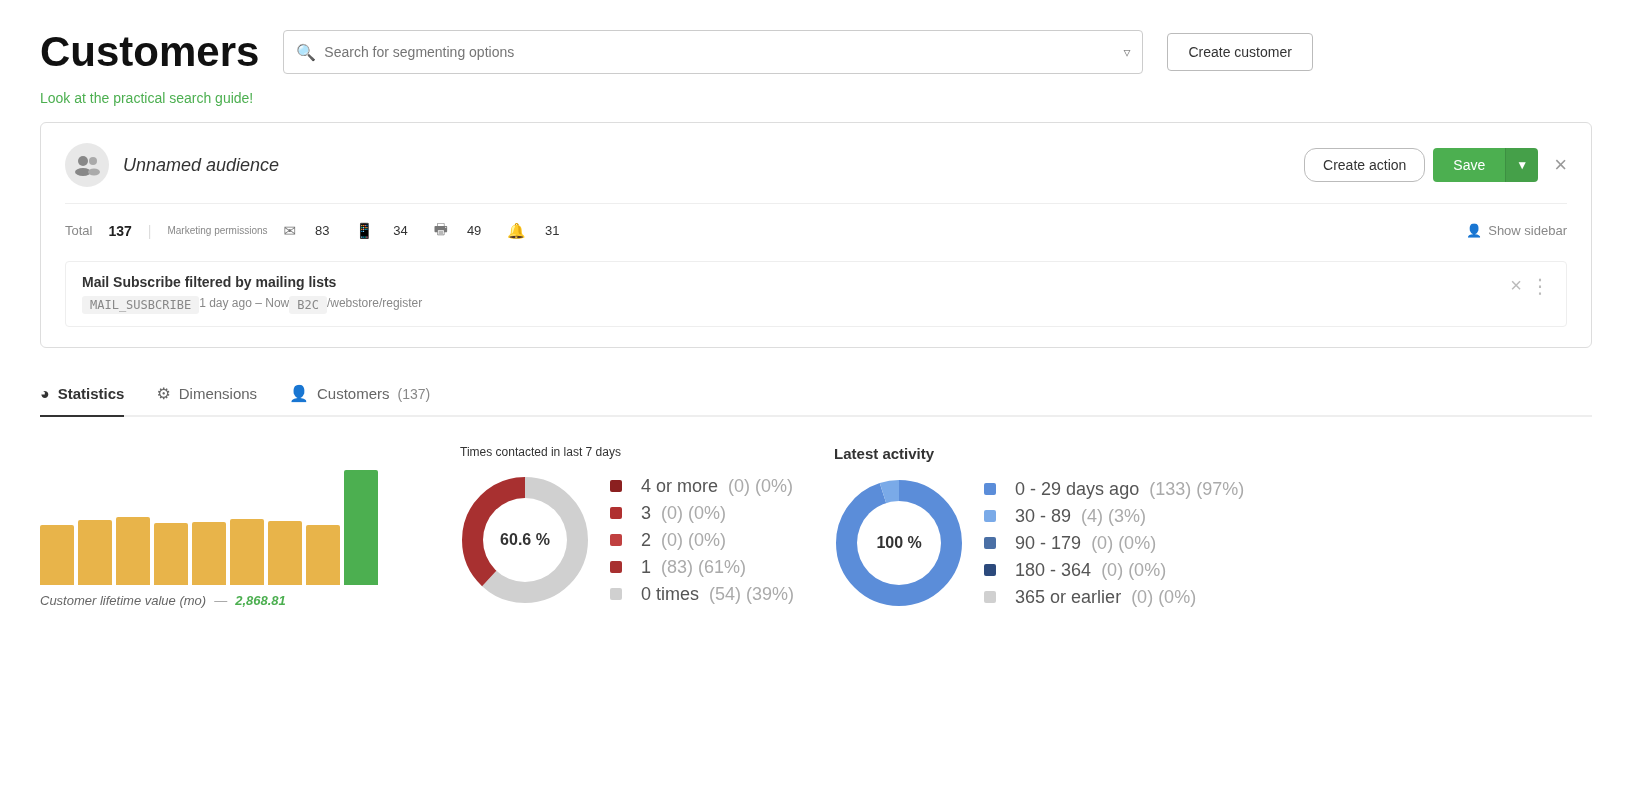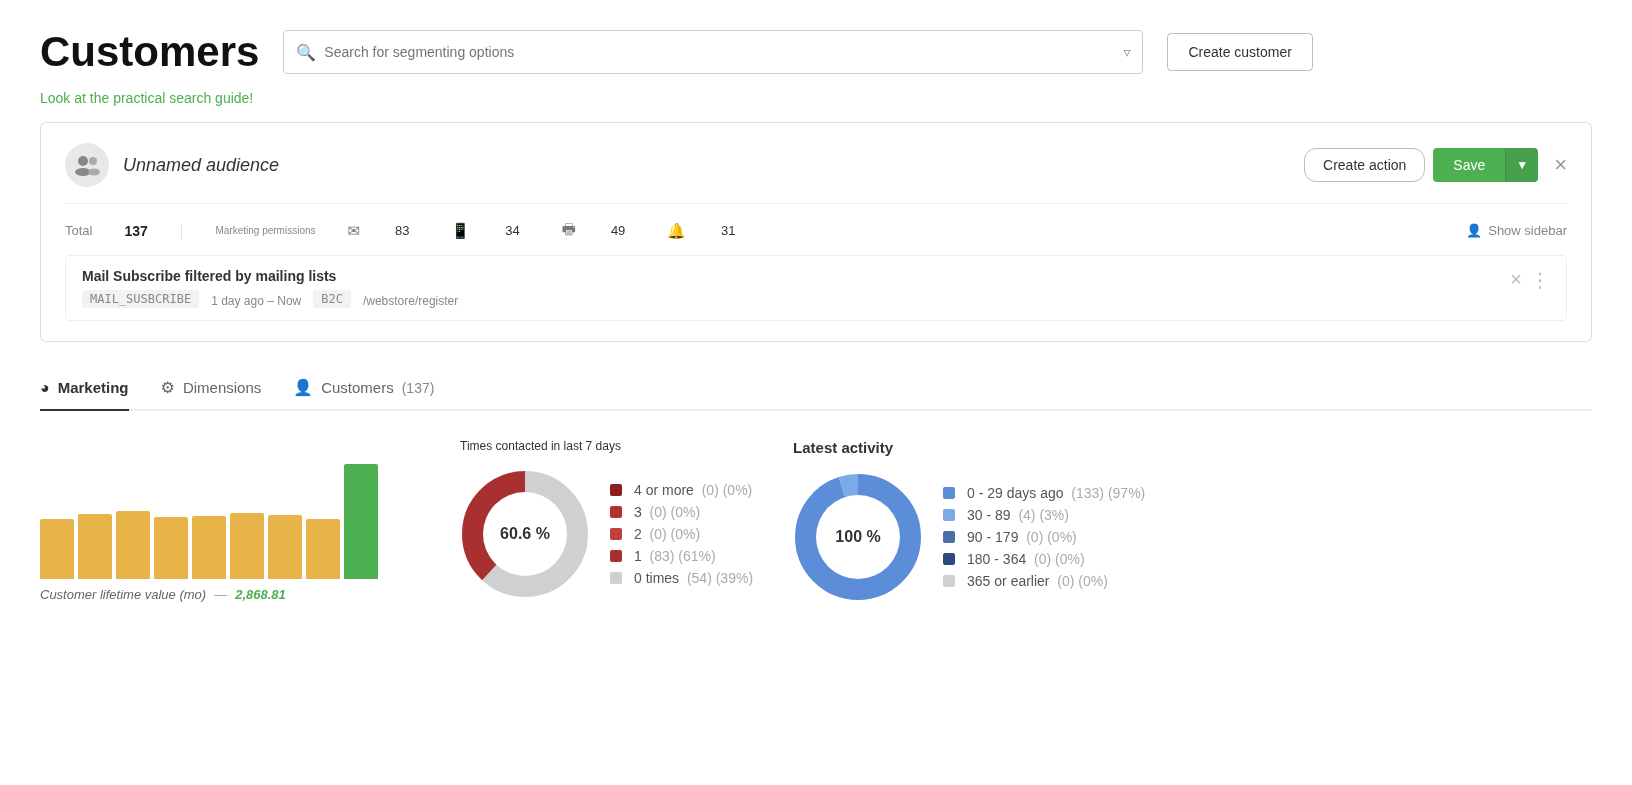--- a/index.html
+++ b/index.html
@@ -26,34 +26,34 @@
     .audience-avatar { width: 44px; height: 44px; background: #e8e8e8; border-radius: 50%; display: flex; align-items: center; justify-content: center; color: #555; font-size: 20px; }
     .audience-name { font-style: italic; font-size: 18px; color: #333; }
     .audience-actions { display: flex; align-items: center; gap: 8px; }
     .create-action-btn { border: 1.5px solid #bbb; background: #fff; color: #333; padding: 8px 18px; border-radius: 12px; font-size: 14px; cursor: pointer; }
     .save-btn-group { display: flex; align-items: stretch; }
     .save-btn { background: #4caf50; color: #fff; border: none; padding: 9px 20px; border-radius: 4px 0 0 4px; font-size: 14px; cursor: pointer; }
     .save-btn-arrow { background: #45a049; color: #fff; border: none; padding: 9px 10px; border-radius: 0 4px 4px 0; font-size: 12px; cursor: pointer; border-left: 1px solid #3d9042; }
     .close-btn { background: none; border: none; font-size: 22px; color: #999; cursor: pointer; margin-left: 8px; }
     
     
-    .stats-row { display: flex; align-items: center; gap: 32px; border-top: 1px solid #eee; padding-top: 14px; padding-bottom: 12px; }
+    .stats-row { display: flex; align-items: center; gap: 16px; border-top: 1px solid #eee; padding-top: 14px; padding-bottom: 12px; }
     .stats-label { color: #888; font-size: 13px; }
     .stats-value { font-weight: 700; font-size: 14px; color: #222; }
     .stats-sep { color: #ddd; }
     .stats-perm-label { color: #888; font-size: 10px; }
     .stats-icon { font-size: 15px; color: #777; margin-right: 3px; }
     .stats-perm-val { font-size: 13px; color: #333; margin-right: 10px; }
     .show-sidebar-btn { margin-left: auto; display: flex; align-items: center; gap: 6px; color: #888; font-size: 13px; cursor: pointer; background: none; border: none; }
     
     
-    .filter-row { background: #fff; border: 1px solid #eee; border-radius: 4px; padding: 12px 16px; display: flex; align-items: flex-start; justify-content: space-between; }
+    .filter-row { background: #fff; border: 1px solid #eee; border-radius: 4px; padding: 12px 16px; margin-top: 6px; display: flex; align-items: flex-start; justify-content: space-between; }
     .filter-main { }
     .filter-title { font-weight: 600; font-size: 14px; color: #333; margin-bottom: 6px; }
-    .filter-tags { display: flex; align-items: flex-end; gap: 12px; }
+    .filter-tags { display: flex; align-items: flex-start; }
     .filter-tag { font-size: 12px; color: #888; background: #f2f2f2; border-radius: 3px; padding: 2px 8px; font-family: monospace; }
     .filter-tag-plain { font-size: 12px; color: #888; }
     .filter-tag-path { font-size: 12px; color: #888; }
     .filter-close-btn { background: none; border: none; font-size: 20px; color: #bbb; cursor: pointer; }
     .filter-more-btn { background: none; border: none; font-size: 20px; color: #bbb; cursor: pointer; }
     .filter-actions { display: flex; align-items: flex-start; gap: 8px; }
     
     
     .tabs-section { padding: 0 40px; margin-top: 16px; }
     .tabs { display: flex; align-items: center; gap: 32px; border-bottom: 2px solid #eee; padding-bottom: 0; }
@@ -75,21 +75,21 @@
     .clv-dash { color: #aaa; margin: 0 4px; }
     .clv-value { color: #4caf50; font-weight: 600; }
     
     
     .donut-chart-container { flex: 0 0 auto; }
     .donut-chart-title { font-weight: 400; font-size: 12px; color: #333; margin-bottom: 16px; }
     .donut-row { display: flex; align-items: center; gap: 20px; }
     .donut-svg-wrap { position: relative; width: 130px; height: 130px; display: flex; align-items: center; justify-content: center; }
     .donut-center-text { position: absolute; font-size: 16px; font-weight: 700; color: #333; }
     .donut-legend { display: flex; flex-direction: column; gap: 6px; }
-    .legend-item { display: flex; align-items: center; gap: 12px; font-size: 14px; color: #555; text-align: center; }
+    .legend-item { display: flex; align-items: center; gap: 19px; font-size: 18px; color: #555; text-align: center; }
     .legend-color { width: 12px; height: 12px; border-radius: 2px; flex-shrink: 0; }
     
     
     .donut2-chart-container { flex: 0 0 auto; }
     .donut2-chart-title { font-weight: 700; font-size: 15px; color: #333; margin-bottom: 16px; }
     .donut2-row { display: flex; align-items: center; gap: 20px; }
   </style>
 </head>
 <body>
 
@@ -165,21 +165,21 @@
         <button class="filter-close-btn">×</button>
         <button class="filter-more-btn">⋮</button>
       </div>
     </div>
   </div>
 
   <div class="tabs-section">
     <div class="tabs">
       <div class="tab active">
         <span class="tab-icon">◕</span>
-        <span>Marketing</span>
+        <span>Statistics</span>
       </div>
       <div class="tab">
         <span class="tab-icon">⚙</span>
         <span>Dimensions</span>
       </div>
       <div class="tab">
         <span class="tab-icon">👤</span>
         <span>Customers</span>
         <span class="tab-count">(137)</span>
       </div>

